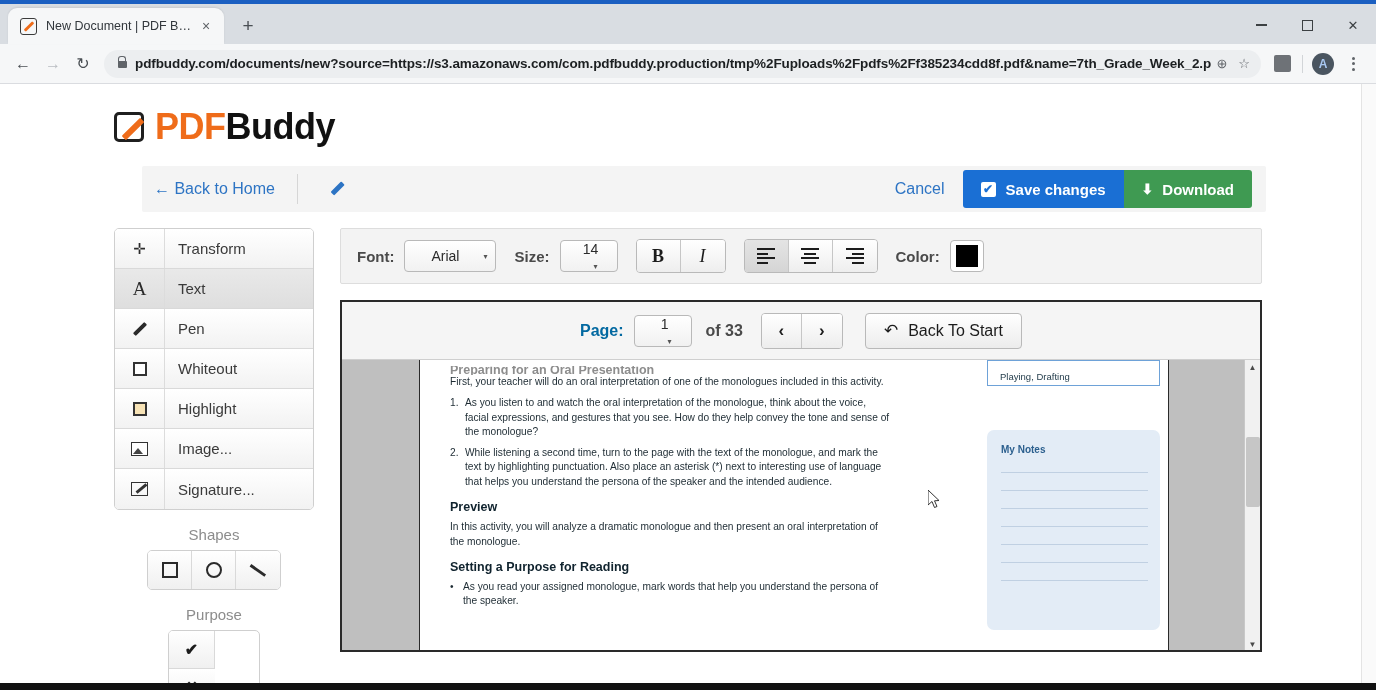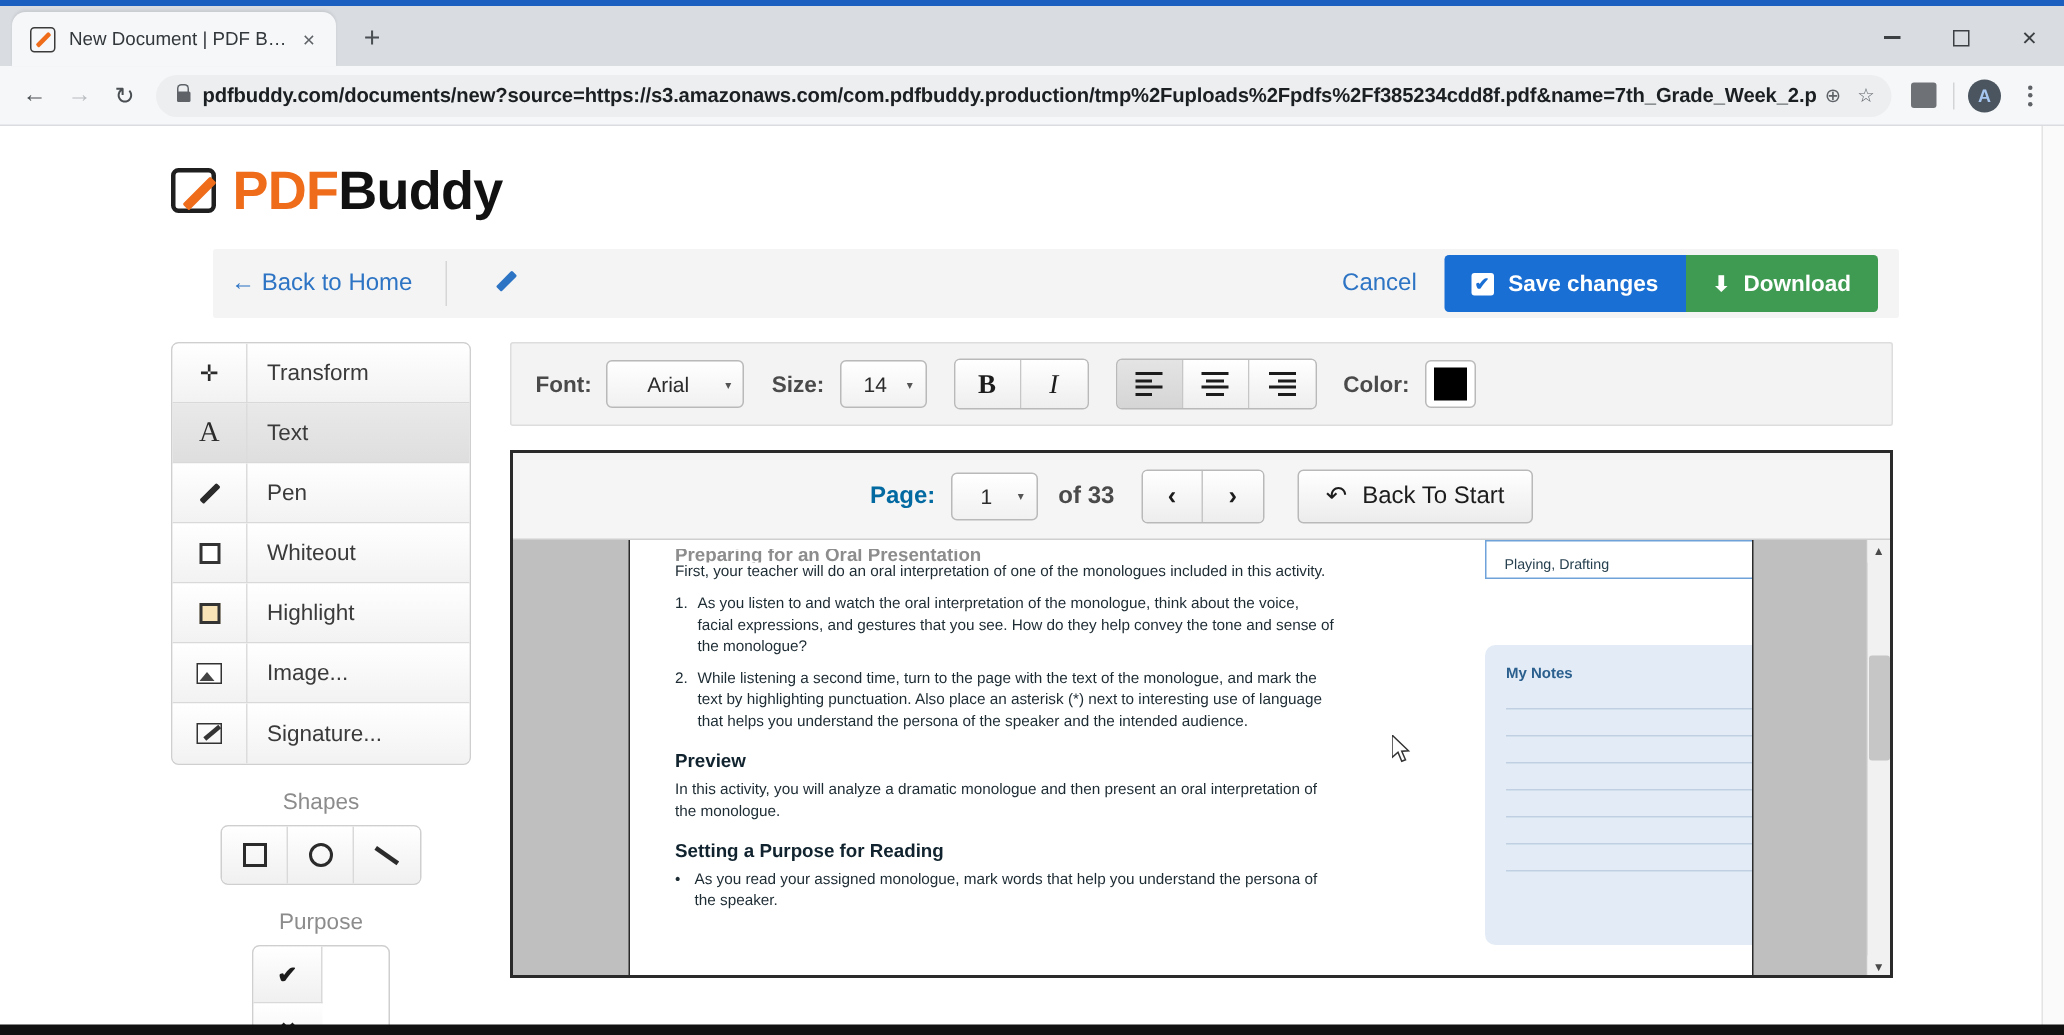--- a/index.html
+++ b/index.html
@@ -258,21 +258,21 @@
     height: 56px; background: #f3f3f3; border: 1px solid #ddd;
     display: flex; align-items: center; padding: 0 16px; border-radius: 2px;
     width: 922px;
   }
   .ft-label { font-size: 15px; color: #4a4a4a; font-weight: 600; margin-right: 10px; }
   .select {
     height: 32px; min-width: 92px; background: linear-gradient(#ffffff,#f1f1f1);
     border: 1px solid #b9b9b9; border-radius: 4px; display: flex;
     align-items: center; padding: 0 8px 0 12px; font-size: 14px; color: #2b2b2b;
   }
-  .select.small { min-width: 58px; }
+  .select.small { min-width: 58px; flex-direction: column; }
   .sel-val { flex: 1; text-align: center; }
   .caret { font-size: 8px; color: #555; margin-left: 10px; }
   .spacer-sm { width: 18px; }
   .btn-grp2 {
     display: flex; border: 1px solid #b9b9b9; border-radius: 4px; overflow: hidden;
   }
   .tb-btn {
     width: 44px; height: 32px; display: flex; align-items: center;
     justify-content: center; background: linear-gradient(#ffffff,#eeeeee);
     border-right: 1px solid #c6c6c6; font-size: 16px; color: #1c1c1c;
@@ -341,21 +341,21 @@
   .pdf-ol { margin: 0 0 8px 0; padding-left: 0; list-style: none; }
   .pdf-ol li { display: flex; margin-bottom: 6px; }
   .pdf-ol li .num { width: 15px; flex: 0 0 15px; }
   .pdf-h3 { font-size: 12.5px; font-weight: bold; color: #10232e;
             margin: 10px 0 3px; }
   .pdf-ul { margin: 0; padding-left: 0; list-style: none; }
   .pdf-ul li { display: flex; }
   .pdf-ul li .bul { width: 13px; flex: 0 0 13px; }
 
   .doc-right {
-    position: absolute; right: 75px; top: 0; width: 195px; height: 100%;
+    position: absolute; right: 100px; top: 0; width: 173px; height: 100%;
   }
   .notebox-top {
     border: 1.5px solid #6ea2d8; background: #fff; height: 26px;
     display: flex; align-items: flex-end; padding: 0 0 3px 12px;
     font-size: 9.5px; color: #27404f; margin-top: 0px;
   }
   .mynotes {
     margin-top: 44px; background: #e3ecf6; border-radius: 7px;
     height: 200px; padding: 14px 12px 0 14px;
   }

